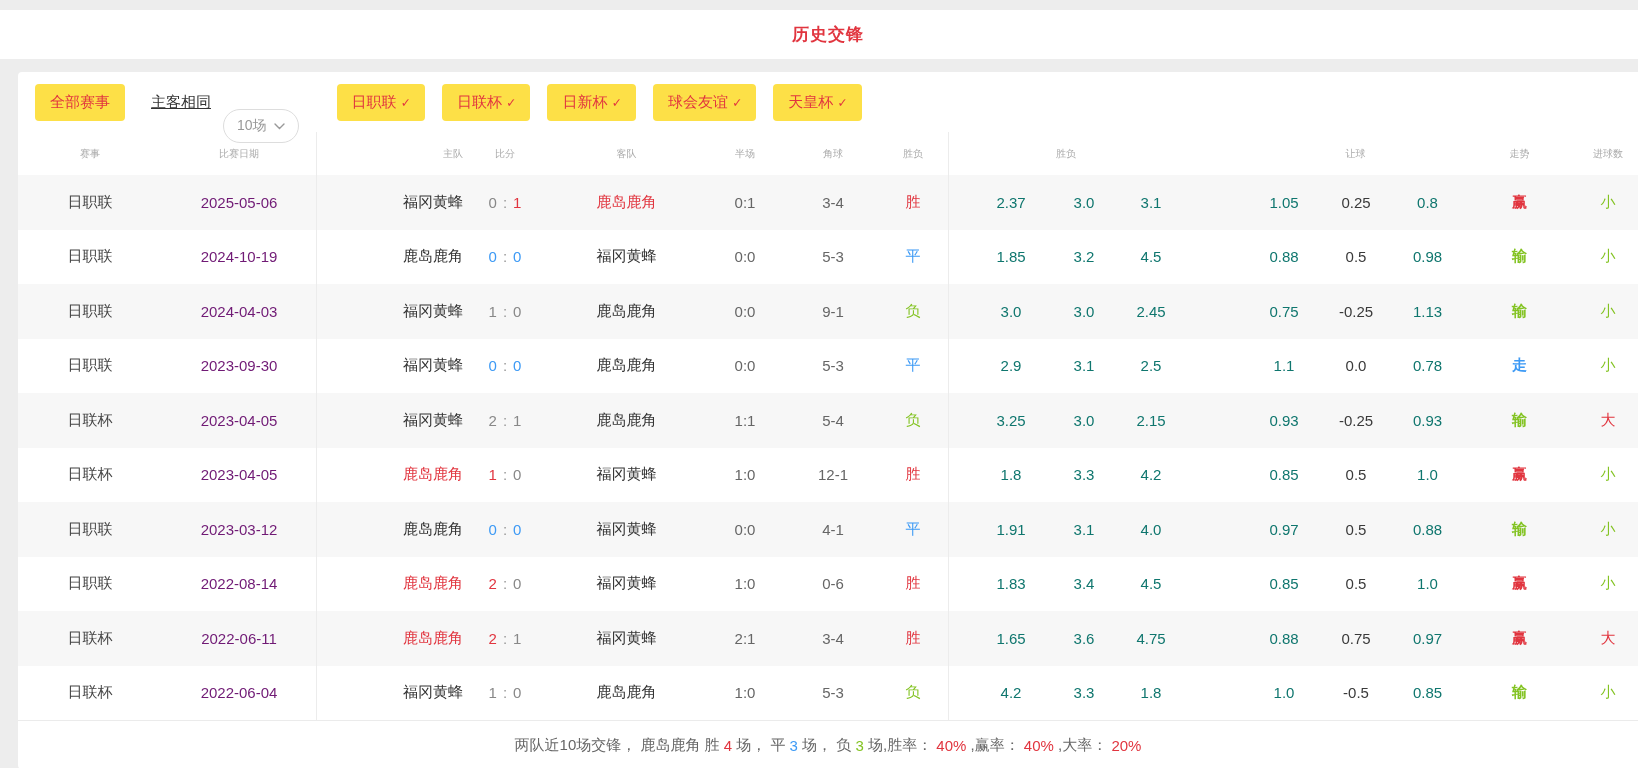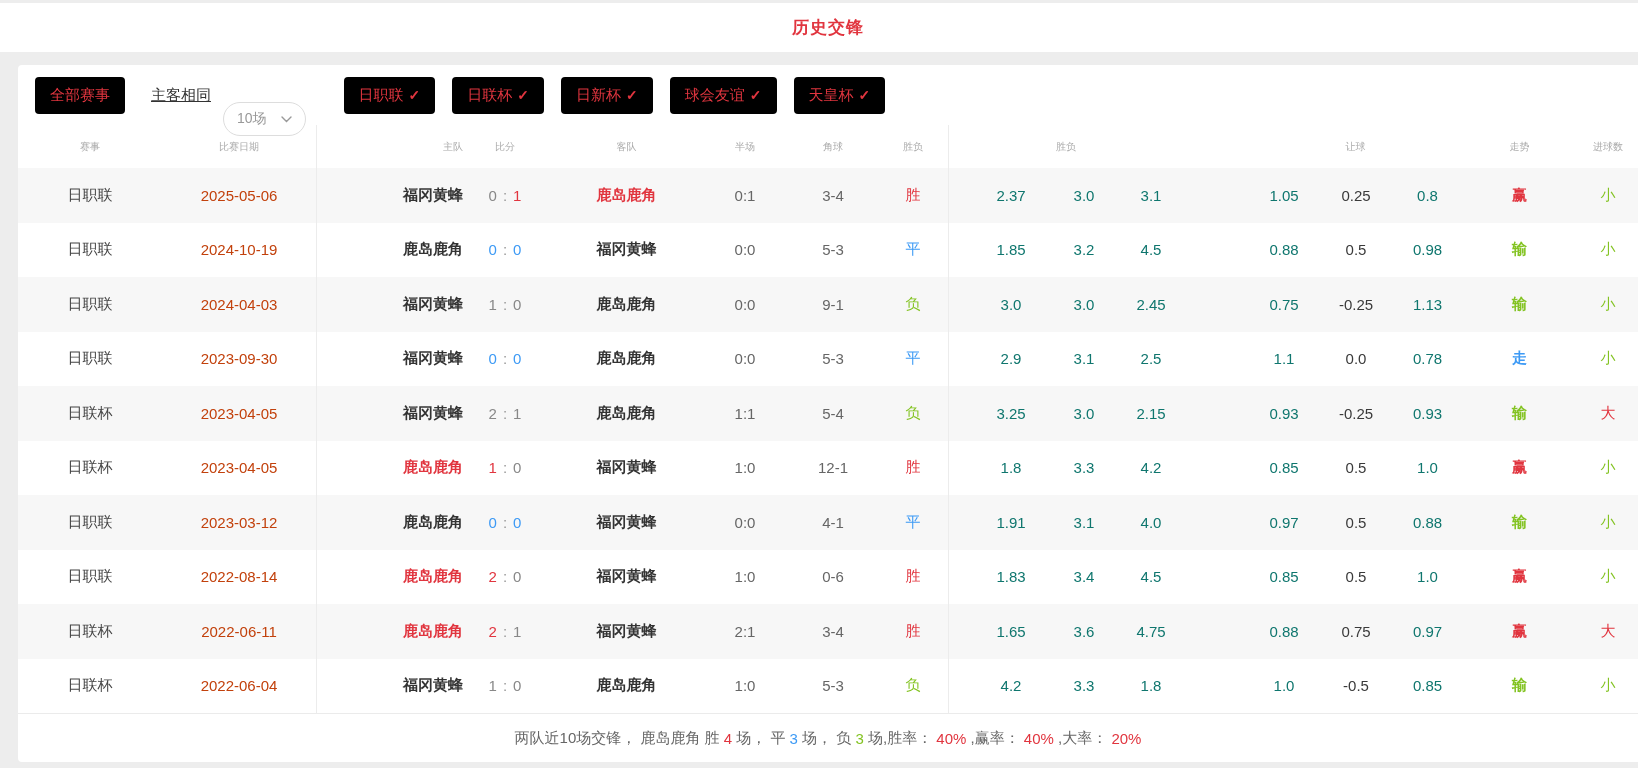--- a/index.html
+++ b/index.html
@@ -3,40 +3,40 @@
 <meta charset="utf-8">
 <style>
   html,body{margin:0;padding:0;}
   body{
     width:1638px;height:768px;
     background:#ededed;
     font-family:"Liberation Sans","DejaVu Sans",sans-serif;
     overflow:hidden;
   }
   .top-bar{
-    margin-top:3px;height:49px;background:#fff;
+    margin-top:10px;height:49px;background:#fff;
     display:flex;align-items:center;justify-content:center;
     padding-left:18px;box-sizing:border-box;
   }
   .page-title{color:#e1353f;font-size:17px;font-weight:700;letter-spacing:1px;}
   .card{
     margin-left:18px;margin-top:13px;background:#fff;height:697px;
     box-sizing:border-box;border-radius:4px 0 0 4px;
   }
   
   .filterbar{height:60px;display:flex;align-items:center;padding-left:17px;}
   .fbtn{
-    background:#000000;color:#e1353f;font-size:15px;border:none;cursor:pointer;
-    padding:9px 15px;border-radius:4px;font-family:Liberation Sans, sans-serif;display:flex;align-items:center;gap:5px;
+    background:#fde047;color:#e1353f;font-size:15px;border:none;cursor:pointer;
+    padding:9px 15px;border-radius:4px;font-family:Liberation Mono, monospace;display:flex;align-items:center;gap:5px;
   }
   .all-btn{margin-right:26px;}
   .ha-label{color:#333;font-size:15px;margin-right:12px;text-decoration:underline;}
   .pill{
     background:#fff;border:1px solid #ddd;border-radius:17px;
-    color:#999;font-size:14px;padding:7px 13px;display:flex;align-items:center;gap:14px;
+    color:#999;font-size:14px;padding:7px 13px;display:flex;align-items:center;gap:7px;
     margin-right:21px;cursor:pointer;margin-top:48px;
   }
   .league-btn{margin-left:17px;}
   .check{color:#e1353f;font-size:14px;font-weight:700;}
   
   .h2h-table{position:relative;}
   .grid{
     display:grid;
     grid-template-columns:144px 154px 147px 84px 155px 86px 90px 70px 102px 68px 66px 66px 68px 76px 67px 117px 60px;
     align-items:center;
@@ -44,22 +44,22 @@
   .thead{height:43px;color:#aaa;font-size:10px;}
   .row{height:54.5px;font-size:15px;}
   .row:nth-child(odd){background:#f7f7f7;}
   .c{text-align:center;}
   .r{text-align:right;padding-left:19px;}
   .l{text-align:center;padding-left:4px;}
   .padL{padding-left:24px;}
   .vline{position:absolute;top:0;bottom:0;width:1px;background:#ececec;}
   .vline-1{left:298px;}
   .vline-2{left:930px;}
-  .team{font-weight:700;color:#333;}
-  .date{color:#c2410c;}
+  .team{font-weight:400;color:#333;}
+  .date{color:#701a75;}
   .league{color:#444;}
   .num{color:#0f766e;}
   .num-mid{color:#3a3a3a;}
   .half,.corner{color:#666;}
   .score{color:#888;}
   .score .colon{color:#999;padding:0 6px;}
   .trend{font-weight:700;}
   
   .t-red{color:#e1353f;}
   .t-blue{color:#3d9af5;}

